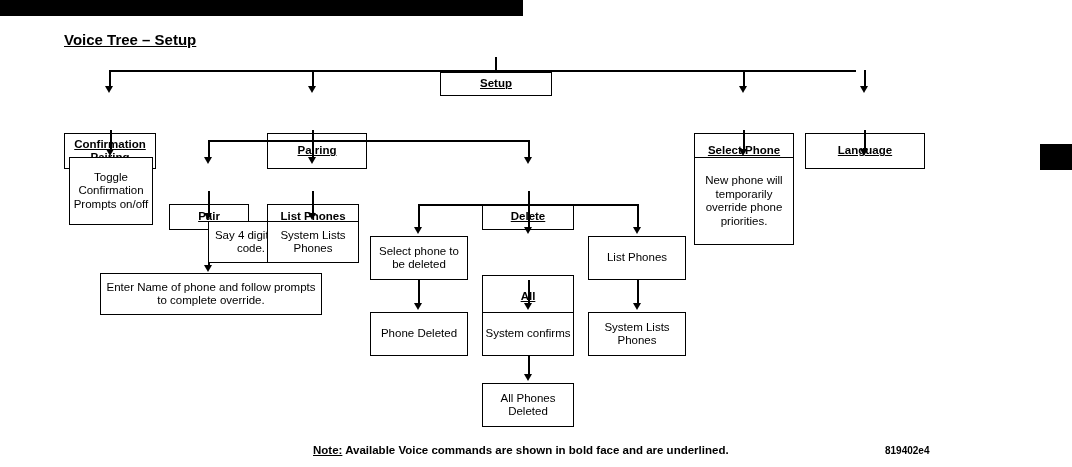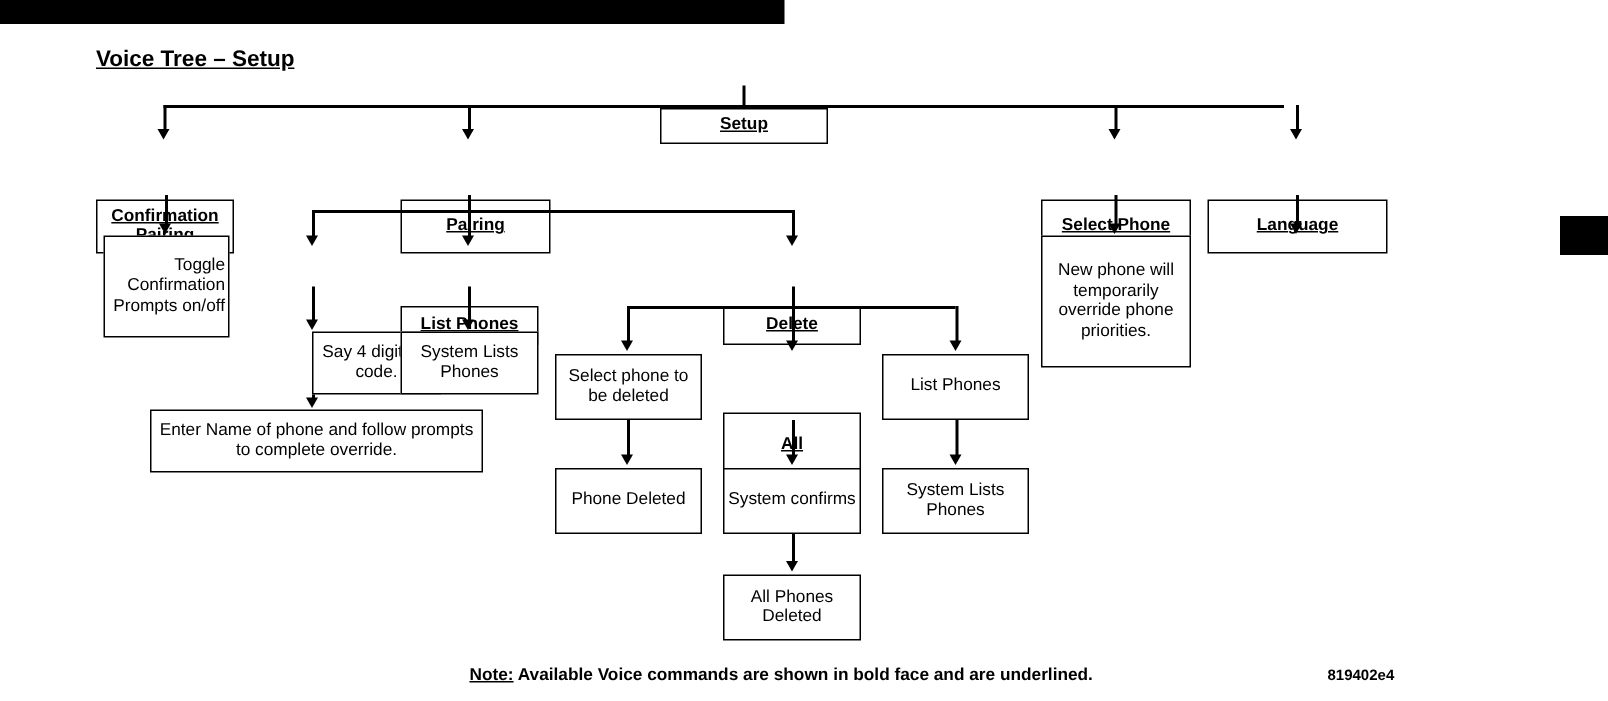--- a/index.html
+++ b/index.html
@@ -108,21 +108,22 @@
 
   <div class="title">Voice Tree – Setup</div>
 
   <div class="box bold" style="left:440px; top:33px; width:112px; height:24px;">Setup</div>
 
   <div class="box bold" style="left:64px; top:94px; width:92px; height:36px;">Confirmation Pairing</div>
   <div class="box bold" style="left:267px; top:94px; width:100px; height:36px;text-align:right;">Pairing</div>
   <div class="box bold" style="left:805px; top:94px; width:120px; height:36px;">Language</div>
   <div class="box bold" style="left:694px; top:94px; width:100px; height:36px;">Select Phone</div>
 
-  <div class="box" style="left:69px; top:157px; width:84px; height:68px;text-align:right;">Toggle Confirmation Prompts on/off</div>
+  <div class="box" style="left:69px; top:157px; width:84px; height:68px;">Toggle Confirmation Prompts on/off</div>
+  <div class="box bold" style="left:169px; top:165px; width:80px; height:26px;">Pair</div>
   <div class="box bold" style="left:267px; top:165px; width:92px; height:26px;">List Phones</div>
   <div class="box bold" style="left:482px; top:165px; width:92px; height:26px;">Delete</div>
   <div class="box" style="left:694px; top:157px; width:100px; height:88px;">New phone will temporarily override phone priorities.</div>
 
   <div class="box" style="left:166px; top:221px; width:86px; height:42px;margin-left:42px;">Say 4 digit pin code.</div>
   <div class="box" style="left:267px; top:221px; width:92px; height:42px;">System Lists Phones</div>
   <div class="box" style="left:100px; top:273px; width:222px; height:42px;">Enter Name of phone and follow prompts to complete override.</div>
 
   <div class="box" style="left:370px; top:236px; width:98px; height:44px;">Select phone to be deleted</div>
   <div class="box bold" style="left:482px; top:236px; width:92px; height:44px;">All</div>

